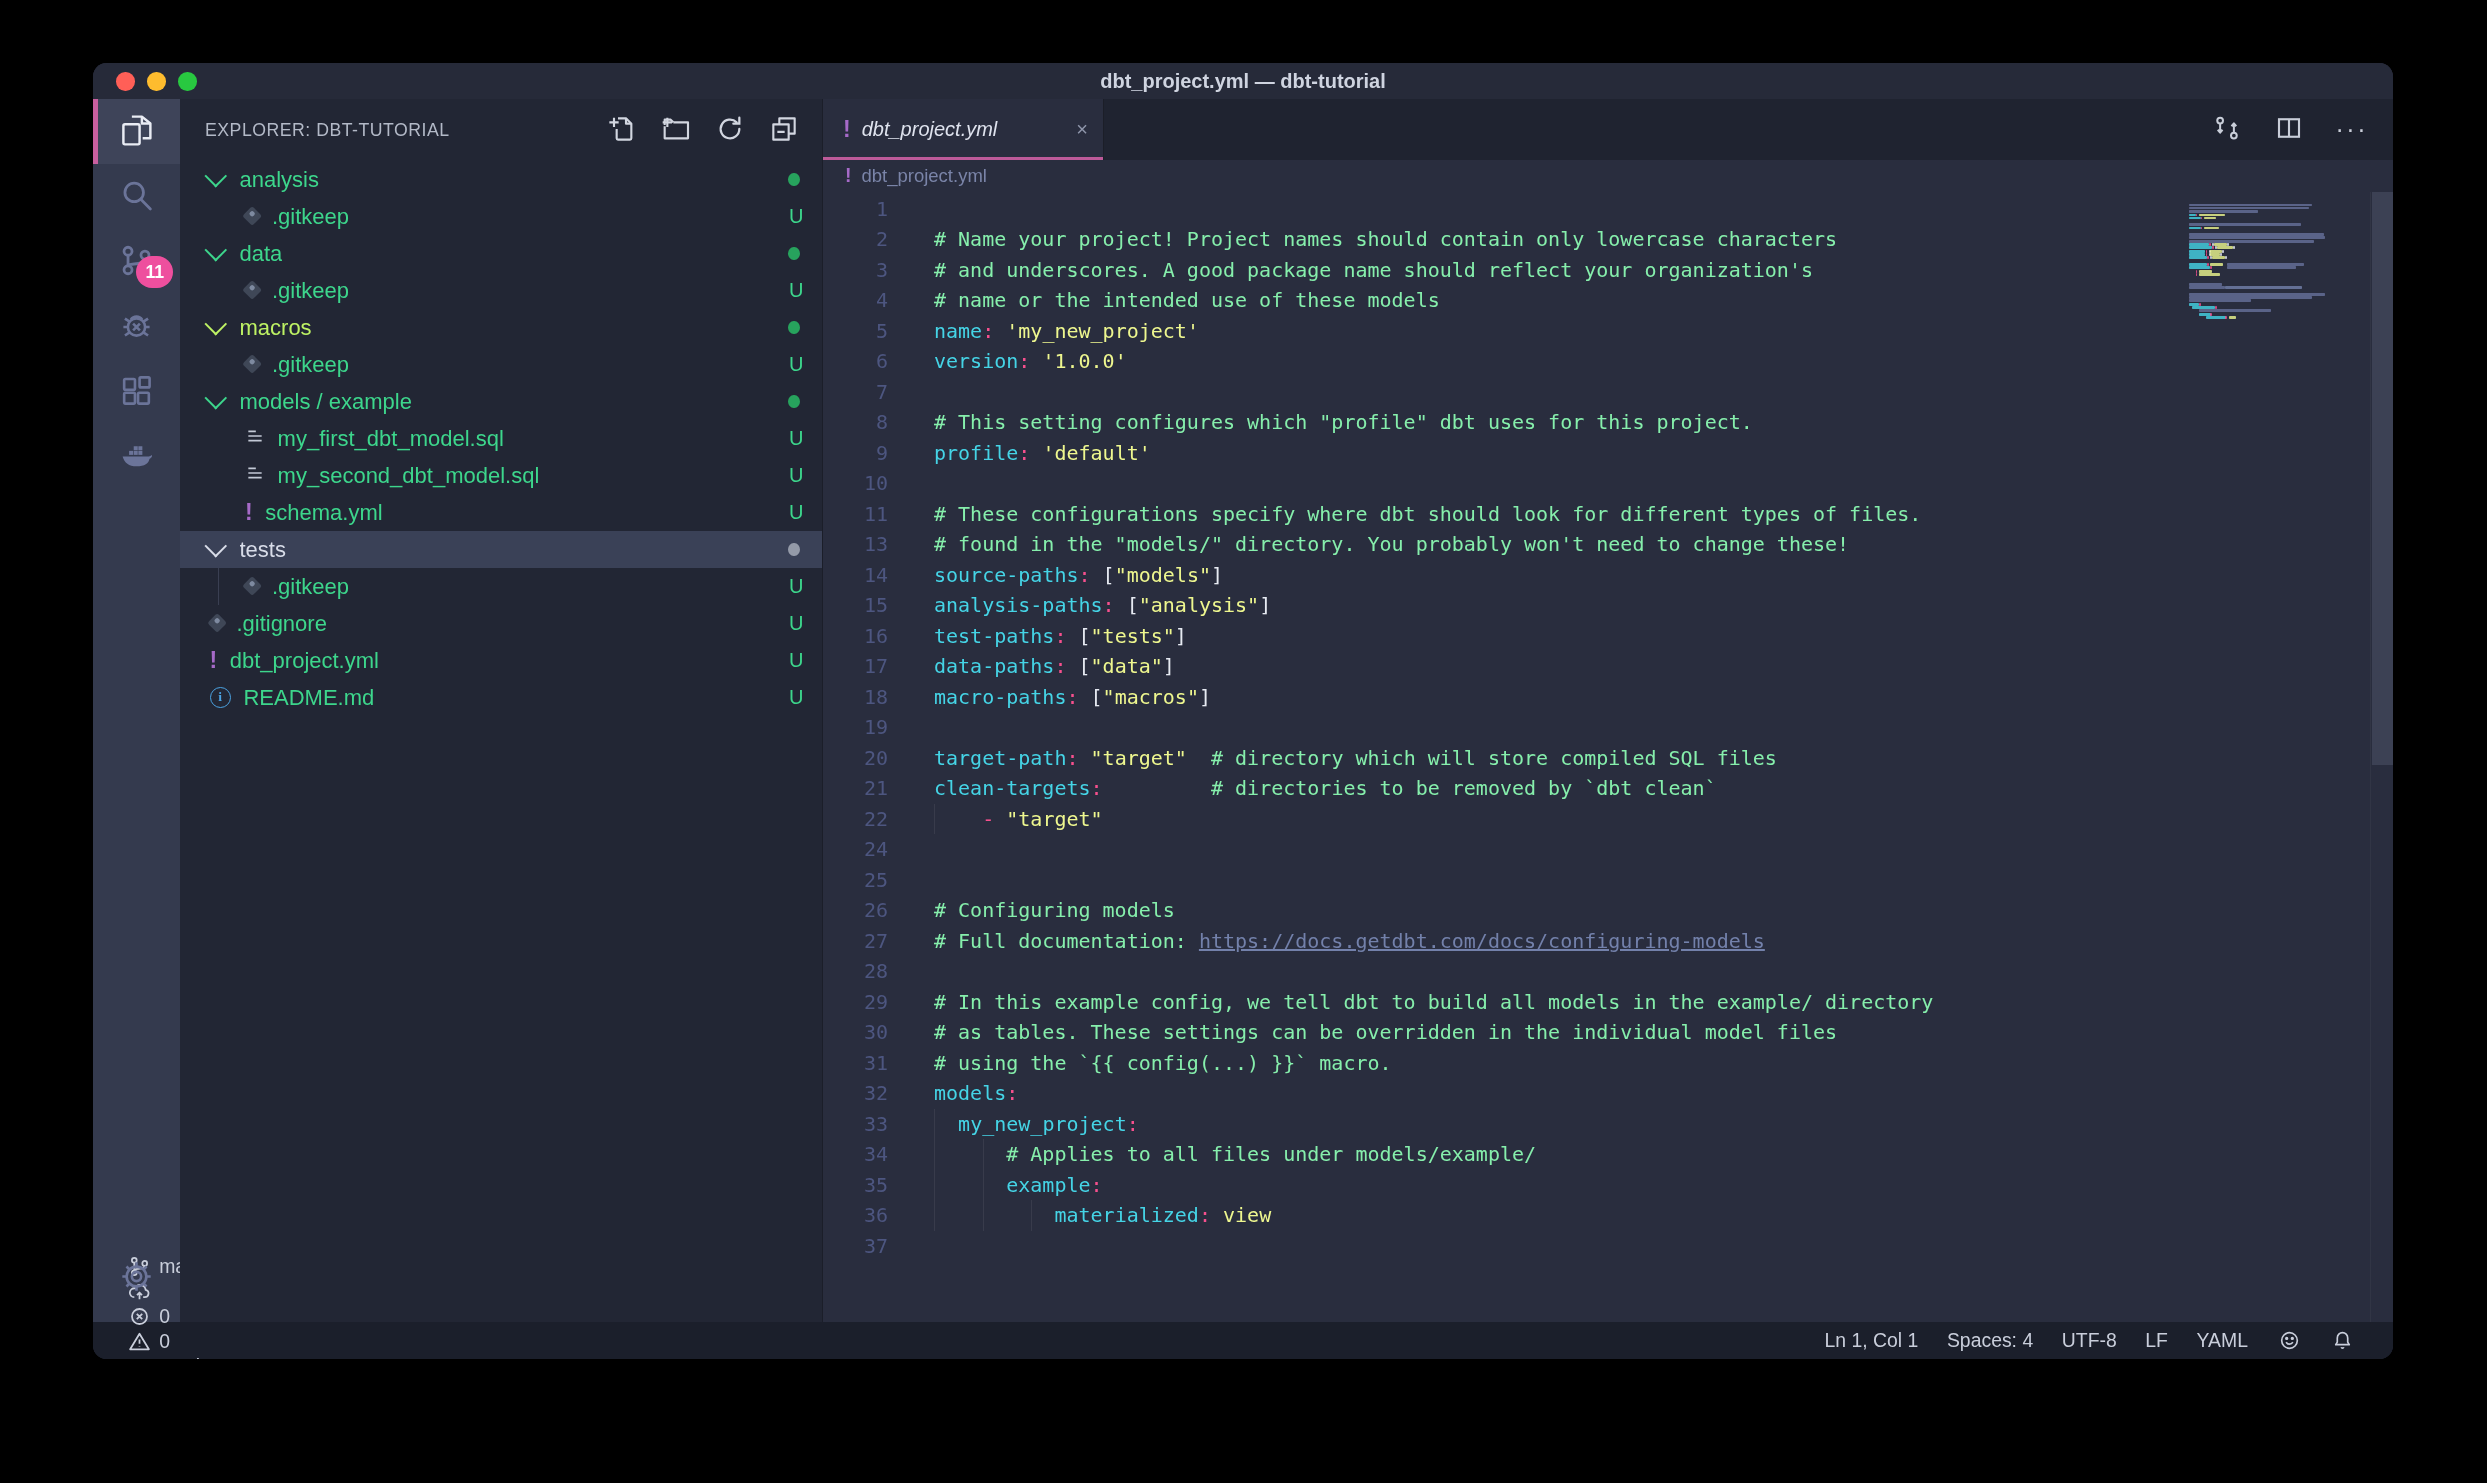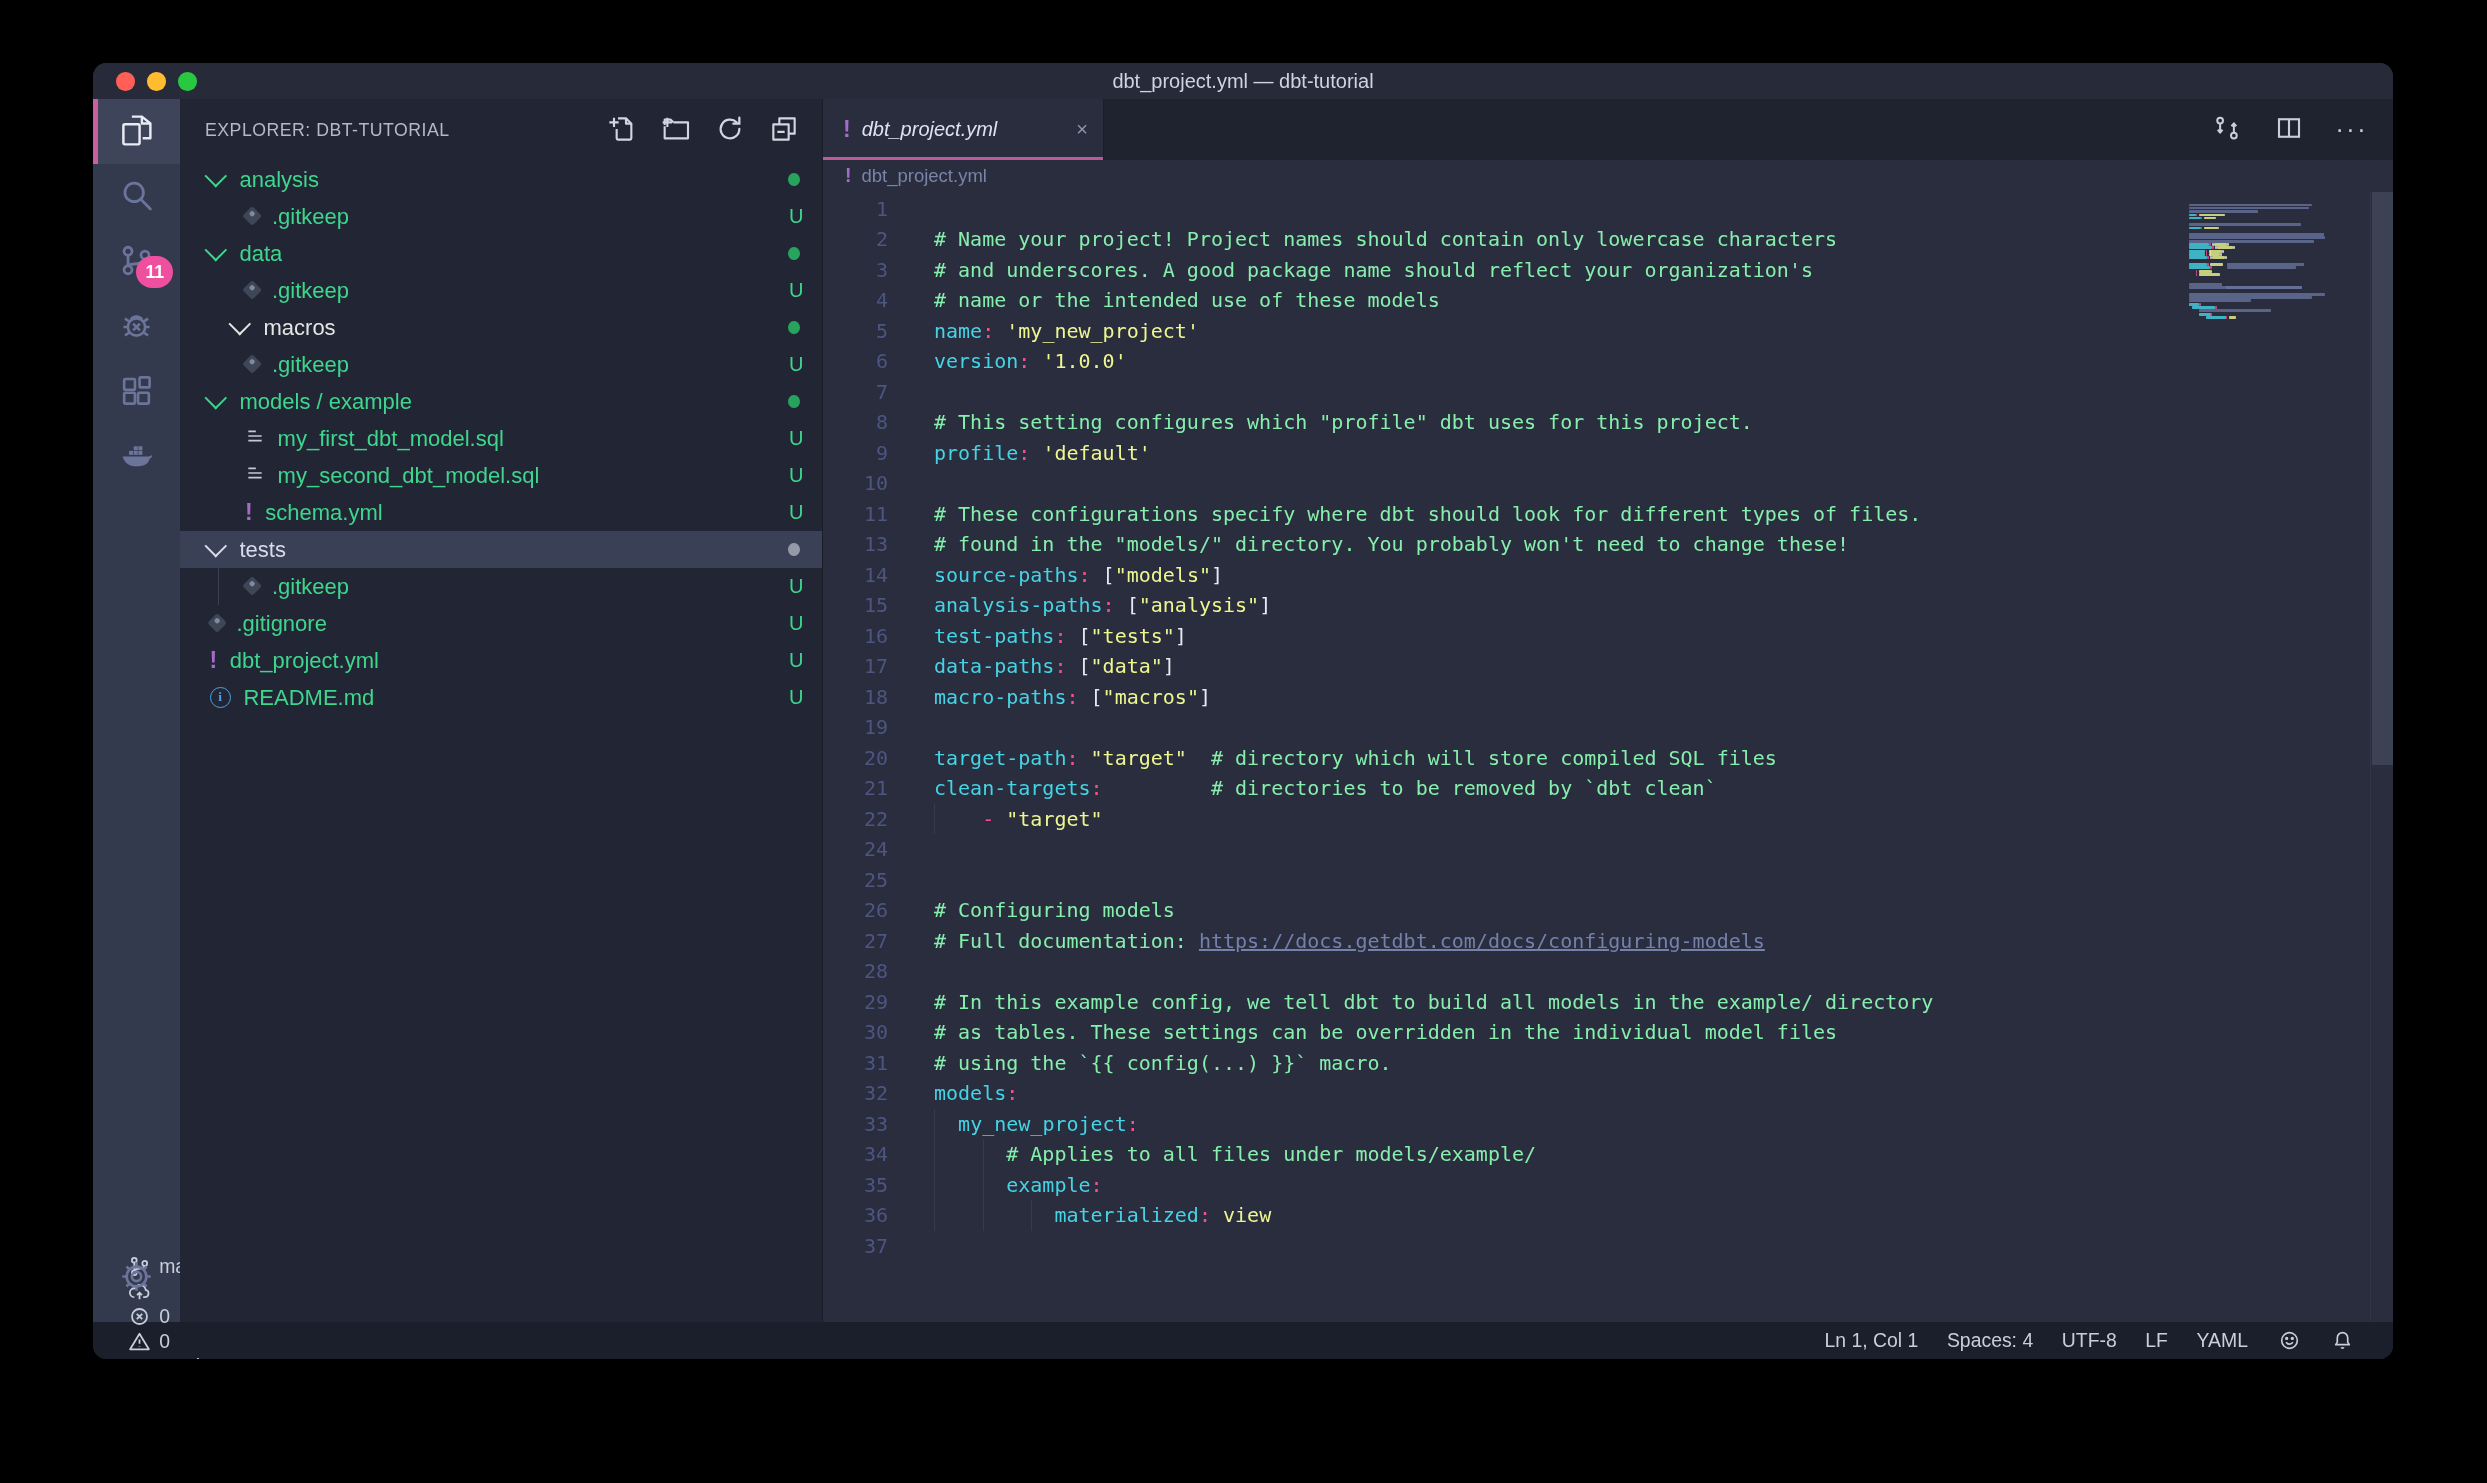--- a/index.html
+++ b/index.html
@@ -1,21 +1,21 @@
 <!DOCTYPE html>
 <html style="font-size:13.5px"><head>
 <meta charset="utf-8">
 <style>
   html,body{margin:0;padding:0;background:#000;width:2487px;height:1484px;overflow:hidden;
     font-family:"Liberation Sans",sans-serif;}
   .stage{position:relative;width:2487px;height:1484px;background:#000;}
   .window{position:absolute;left:93px;top:63px;width:2300px;height:1296px;border-radius:13.5px;
     overflow:hidden;background:#292d3e;box-shadow:0 34px 101px rgba(0,0,0,.85);display:flex;flex-direction:column;}
   
-  .titlebar{height:36px;background:#262a39;display:flex;align-items:center;position:relative;flex:0 0 auto;}
+  .titlebar{height:36px;background:#262a39;display:flex;align-items:center;position:relative;flex:0 0 auto;font-weight:bold;}
   .traffic{position:absolute;left:23px;top:9.3px;display:flex;gap:12.6px;}
   .light{width:18.5px;height:18.5px;border-radius:50%;}
   .light.red{background:#ff5f57}.light.yellow{background:#febc2e}.light.green{background:#28c840}
   .wintitle{width:100%;text-align:center;color:#cfd4e0;font-size:20px;}
   
   .main{flex:1 1 auto;display:flex;min-height:0;}
   .activitybar{width:87px;background:#343a4e;display:flex;flex-direction:column;flex:0 0 auto;}
   .acticon{height:65px;display:flex;align-items:center;justify-content:center;color:#6b7499;position:relative;}
   .acticon.active{background:#3e4459;color:#e9ecf4;}
   .acticon.active::before{content:"";position:absolute;left:0;top:0;bottom:0;width:5px;background:#c95f9f;}
@@ -211,21 +211,21 @@
               <span class="rlabel">data</span>
               <span class="dot" style="background: rgb(39, 163, 93);"></span>
             </div>
             <div class="row" style="color: rgb(61, 214, 140);">
               <span style="width: 65px; flex: 0 0 auto;"></span>
               <span class="gitico"></span>
               <span style="width: 12.6px; flex: 0 0 auto;"></span>
               <span class="rlabel">.gitkeep</span>
               <span class="badge" style="color: rgb(61, 214, 140);">U</span>
             </div>
-            <div class="row" style="color: #e5e5e5; padding-left: 24px;">
+            <div class="row" style="color: #bef264;">
               <span style="width: 28px; flex: 0 0 auto;"></span>
               <span class="chev"></span>
               <span style="width: 16px; flex: 0 0 auto;"></span>
               <span class="rlabel">macros</span>
               <span class="dot" style="background: rgb(39, 163, 93);"></span>
             </div>
             <div class="row" style="color: rgb(61, 214, 140);">
               <span style="width: 65px; flex: 0 0 auto;"></span>
               <span class="gitico"></span>
               <span style="width: 12.6px; flex: 0 0 auto;"></span>

